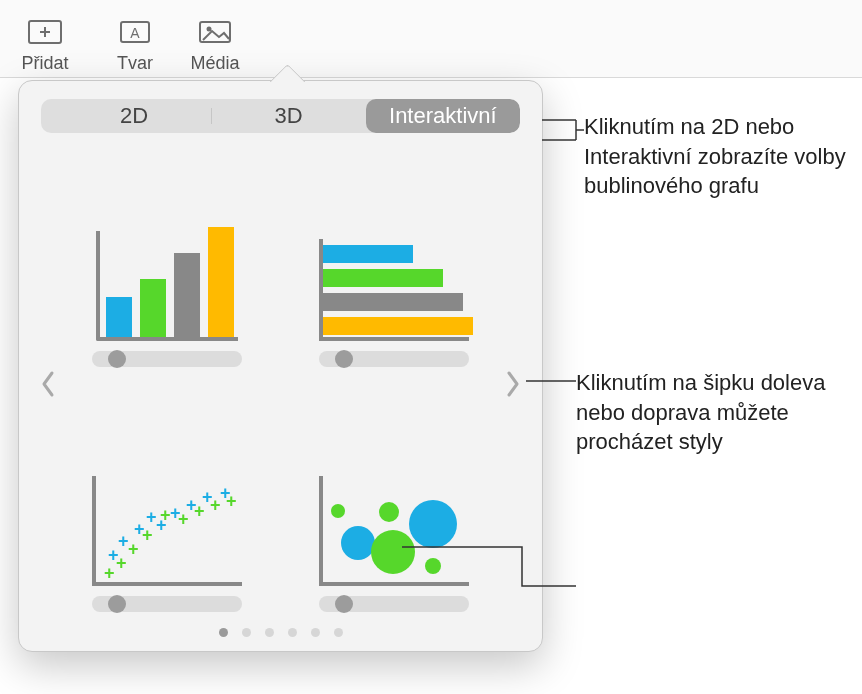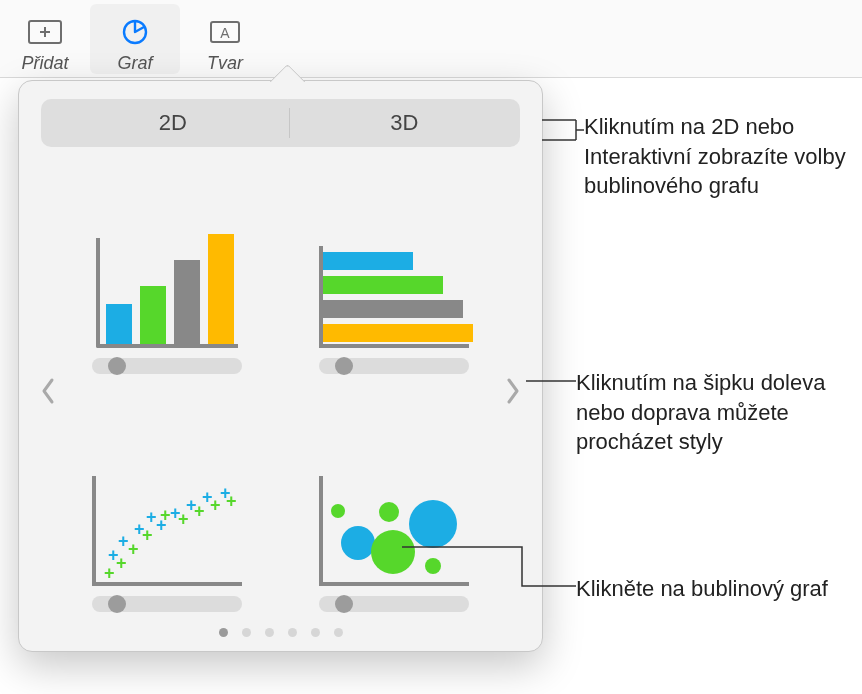--- a/index.html
+++ b/index.html
@@ -38,21 +38,21 @@
   .tb-icon {
     width: 36px;
     height: 34px;
     display: flex;
     align-items: center;
     justify-content: center;
     color: #6e6e6e;
     margin-bottom: 4px;
   }
   .tb-icon svg { width: 100%; height: 100%; }
-  .tb-label { color: #555; font-style: italic; }
+  .tb-label { color: #555; }
 
   .popover {
     position: absolute;
     top: 80px;
     left: 18px;
     width: 525px;
     height: 572px;
     background: #f3f3f3;
     border: 1px solid #c8c8c8;
     border-radius: 14px;
@@ -72,21 +72,21 @@
     border-left: 1px solid #c8c8c8;
     border-top: 1px solid #c8c8c8;
     transform: rotate(45deg);
     border-top-left-radius: 4px;
   }
 
   .seg {
     display: flex;
     background: #dedede;
     border-radius: 10px;
-    height: 48px;
+    height: 34px;
     overflow: hidden;
     margin: 0 8px 18px 8px;
     padding-left: 16px;
   }
   .seg-item {
     flex: 1;
     display: flex;
     align-items: center;
     justify-content: center;
     font-size: 22px;
@@ -214,45 +214,47 @@
   <div class="tb-btn">
     <span class="tb-icon">
       <svg viewBox="0 0 36 30" fill="none" stroke="currentColor" stroke-width="2">
           <rect x="2" y="4" width="32" height="22" rx="2"></rect>
           <line x1="18" y1="10" x2="18" y2="20"></line>
           <line x1="13" y1="15" x2="23" y2="15"></line>
         </svg>
     </span>
     <span class="tb-label">Přidat</span>
   </div>
-  <div class="tb-btn active">
-    <span class="tb-icon">
-      <svg viewBox="0 0 36 30" fill="none" stroke="currentColor" stroke-width="2.4">
-          <circle cx="18" cy="15" r="11"></circle>
-          <path d="M18 4 V15 L27 10" stroke-linejoin="round"></path>
-        </svg>
-    </span>
-    <span class="tb-label">Graf</span>
-  </div>
   <div class="tb-btn">
     <span class="tb-icon">
       <svg viewBox="0 0 36 30" fill="none" stroke="currentColor" stroke-width="2">
           <rect x="4" y="5" width="28" height="20" rx="2"></rect>
           <text x="18" y="21" text-anchor="middle" font-size="14" fill="currentColor" stroke="none" font-family="Arial">A</text>
         </svg>
     </span>
     <span class="tb-label">Tvar</span>
   </div>
+  <div class="tb-btn" style="width:70px;overflow:hidden;">
+    <span class="tb-icon">
+      <svg viewBox="0 0 36 30" fill="none" stroke="currentColor" stroke-width="2">
+          <rect x="3" y="5" width="30" height="20" rx="2"></rect>
+          <circle cx="12" cy="12" r="2.5" fill="currentColor" stroke="none"></circle>
+          <path d="M6 23 L15 14 L22 20 L27 16 L32 22"></path>
+        </svg>
+    </span>
+    <span class="tb-label">Média</span>
+  </div>
 </div>
 
 <div class="popover">
 
   <div class="seg">
     <div class="seg-item">2D</div>
     <div class="seg-item">3D</div>
+    <div class="seg-item selected">Interaktivní</div>
   </div>
 
   <div class="grid-wrap">
     <div class="nav-arrow">
       <svg width="16" height="28" viewBox="0 0 16 28" fill="none" stroke="currentColor" stroke-width="3" stroke-linecap="round" stroke-linejoin="round">
           <polyline points="12,3 4,14 12,25"></polyline>
         </svg>
     </div>
 
     <div class="chart-grid">
@@ -359,17 +361,16 @@
 </div>
 
 <div class="callout" style="left:576px; top:368px; width:280px;">
   <span>Kliknutím na šipku doleva nebo doprava můžete procházet styly</span>
   <svg style="position:absolute;left:-50px;top:12px;" width="50" height="2">
       <line x1="0" y1="1" x2="50" y2="1" stroke="#333" stroke-width="1.5"></line>
     </svg>
 </div>
 
 <div class="callout" style="left:576px; top:574px; width:260px;">
-  <span>Klikněte na bublinový graf</span>
   <svg style="position:absolute;left:-174px;top:-28px;" width="174" height="42">
     <polyline points="0,1 120,1 120,40 174,40" fill="none" stroke="#333" stroke-width="1.5"></polyline>
   </svg>
 </div>
 
 </body></html>

